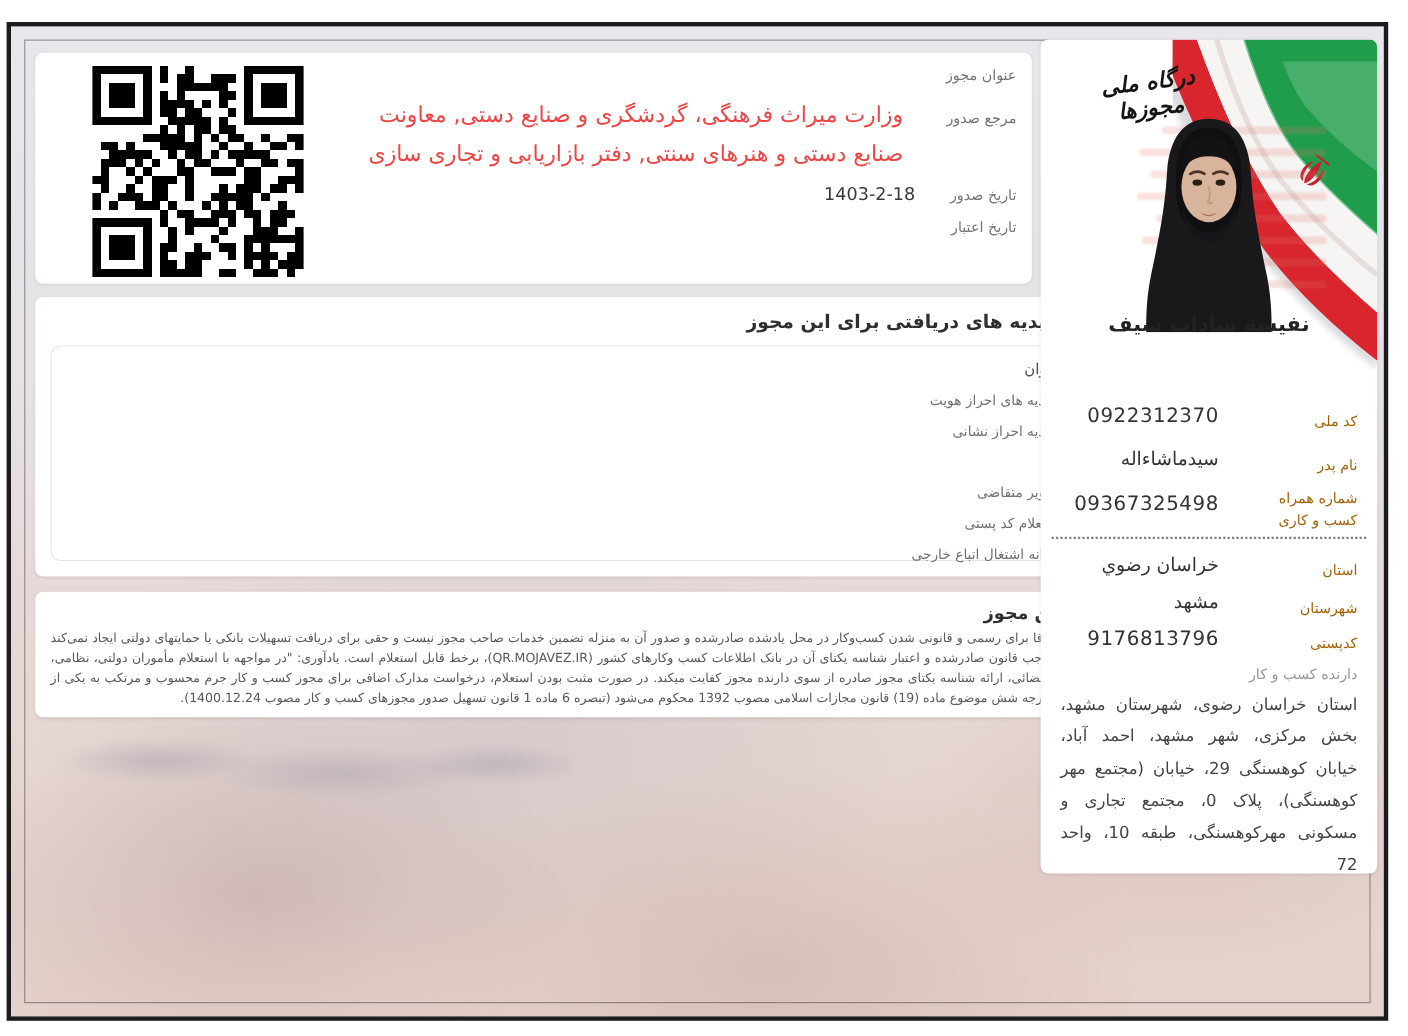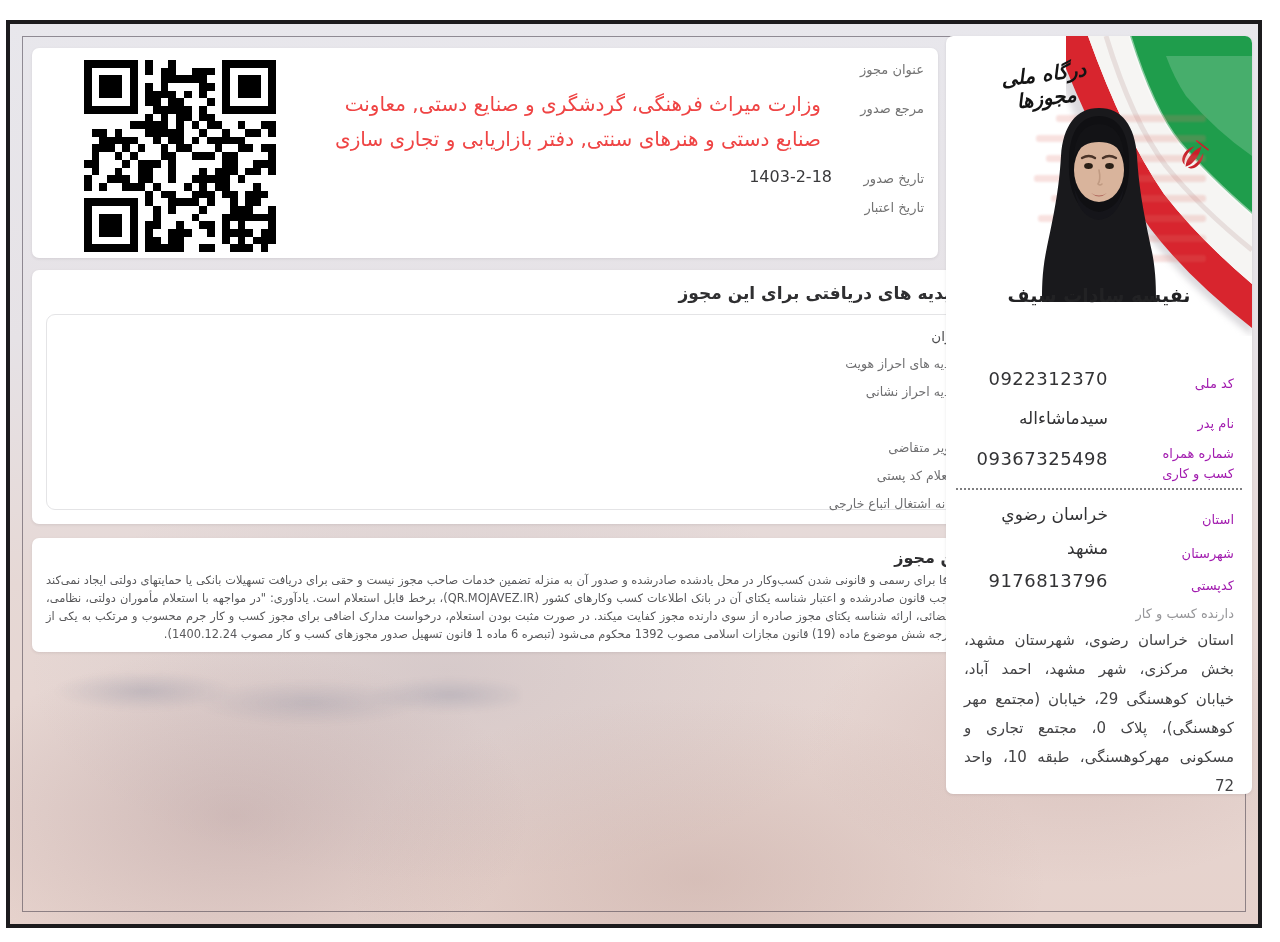--- a/index.html
+++ b/index.html
@@ -74,21 +74,21 @@
     transform:rotate(-7deg);direction:rtl;text-align:center;letter-spacing:-1px;
   }
   .wm-lines{position:absolute;left:70px;top:66px;width:190px;height:200px;}
   .wm-lines div{height:7px;margin:13px 0 0 auto;background:rgba(222,120,110,.22);filter:blur(1px);border-radius:3px;}
   .photo-wrap{position:absolute;left:82px;top:58px;width:142px;height:208px;}
   .holder-name{
     position:absolute;left:0;right:0;top:248px;text-align:center;
     font-size:19px;font-weight:bold;color:#222224;direction:rtl;
   }
   .field-row{position:absolute;left:0;right:0;height:34px;}
-  .f-label{position:absolute;right:18px;top:6px;color:#a21caf;font-size:13px;direction:rtl;line-height:1.5;}
+  .f-label{position:absolute;right:18px;top:6px;color:#a16207;font-size:13px;direction:rtl;line-height:1.5;}
   .f-value{position:absolute;left:18px;top:0;width:144px;text-align:right;font-size:17px;color:#333335;direction:rtl;}
   .f-value.num{direction:ltr;font-size:18px;letter-spacing:.5px;}
   .dotted-sep{position:absolute;left:10px;right:10px;top:452px;border-top:2px dotted #7e7e80;}
   .addr-label{position:absolute;right:18px;top:570px;color:#97979a;font-size:13px;direction:rtl;}
   .addr-body{
     position:absolute;left:18px;right:18px;top:590px;
     font-size:15px;color:#434345;line-height:1.95;text-align:justify;direction:rtl;
   }
 </style>
 </head>

